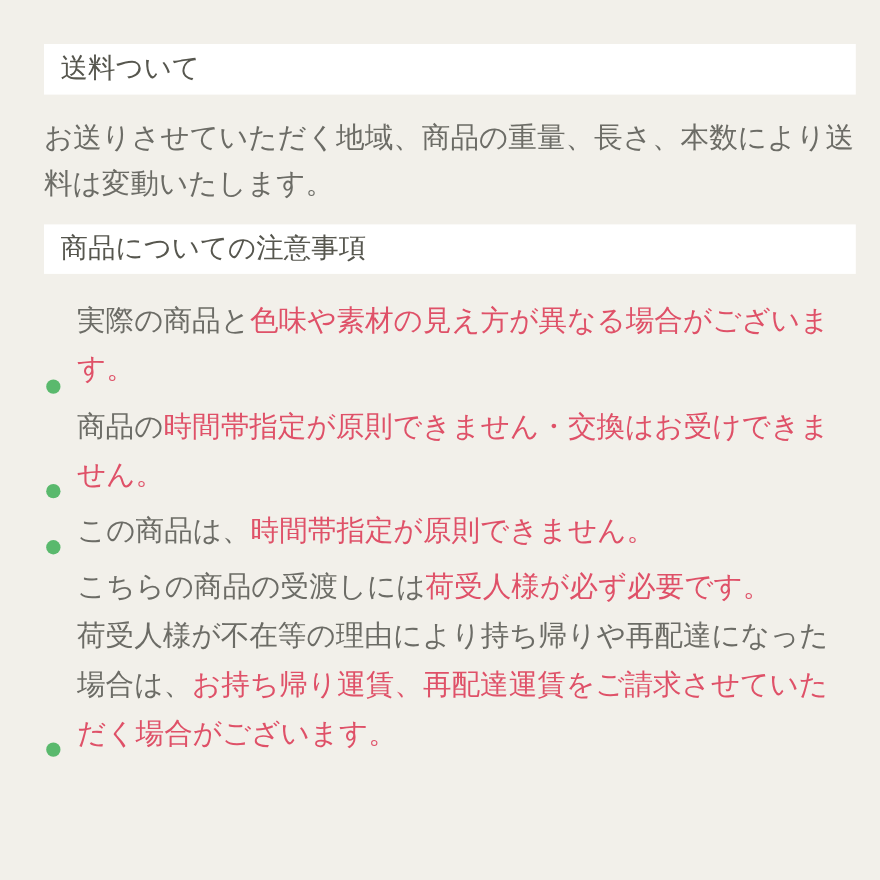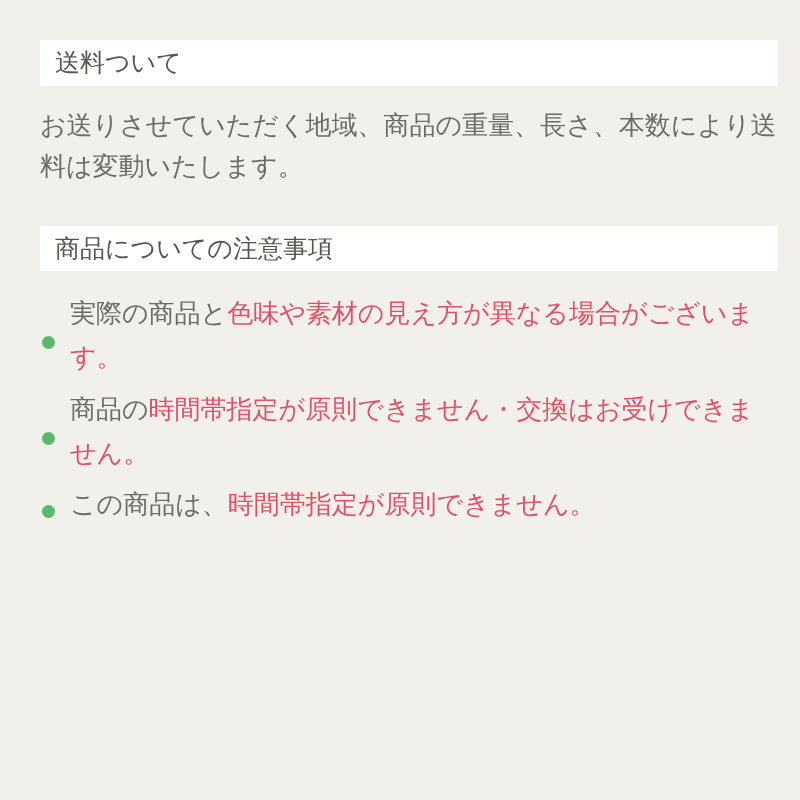--- a/index.html
+++ b/index.html
@@ -23,35 +23,35 @@
   }
   .band{
     margin:0;
     background:var(--band-bg);
     color:var(--heading-color);
     font-size:25px;
     font-weight:normal;
     line-height:1.1;
     padding:9px 15px;
   }
-  .band.second{ margin-top:38px; }
+  .band.second{ margin-top:16px; }
   .body-text{
     margin:19px 0 0 0;
     color:var(--text-color);
     font-size:26px;
     line-height:1.6;
   }
   .notes-list{
     list-style:none;
     margin:20px 0 0 0;
     padding:0;
   }
   .note-item{
     display:flex;
-    align-items:center;
+    align-items:flex-end;
     margin:0 0 7px 0;
     color:var(--text-color);
     font-size:26px;
     line-height:1.7;
   }
   .dot{
     flex:0 0 13px;
     width:13px; height:13px;
     margin:15px 15px 0 2px;
     border-radius:50%;
@@ -79,16 +79,20 @@
           <span class="note-text"><span class="plain">実際の商品と</span><span class="em">色味や素材の見え方が異なる場合がございます。</span></span>
         </li>
         <li class="note-item">
           <span class="dot"></span>
           <span class="note-text"><span class="plain">商品の</span><span class="em">時間帯指定が原則できません・交換はお受けできません。</span></span>
         </li>
         <li class="note-item">
           <span class="dot"></span>
           <span class="note-text"><span class="plain">この商品は、</span><span class="em">時間帯指定が原則できません。</span></span>
         </li>
+        <li class="note-item">
+          <span class="dot"></span>
+          <span class="note-text"><span class="plain">こちらの商品の受渡しには</span><span class="em">荷受人様が必ず必要です。</span><br><span class="plain">荷受人様が不在等の理由により持ち帰りや再配達になった場合は、</span><span class="em">お持ち帰り運賃、再配達運賃をご請求させていただく場合がございます。</span></span>
+        </li>
       </ul>
   </section>
 
 </div>
 
 </body></html>

